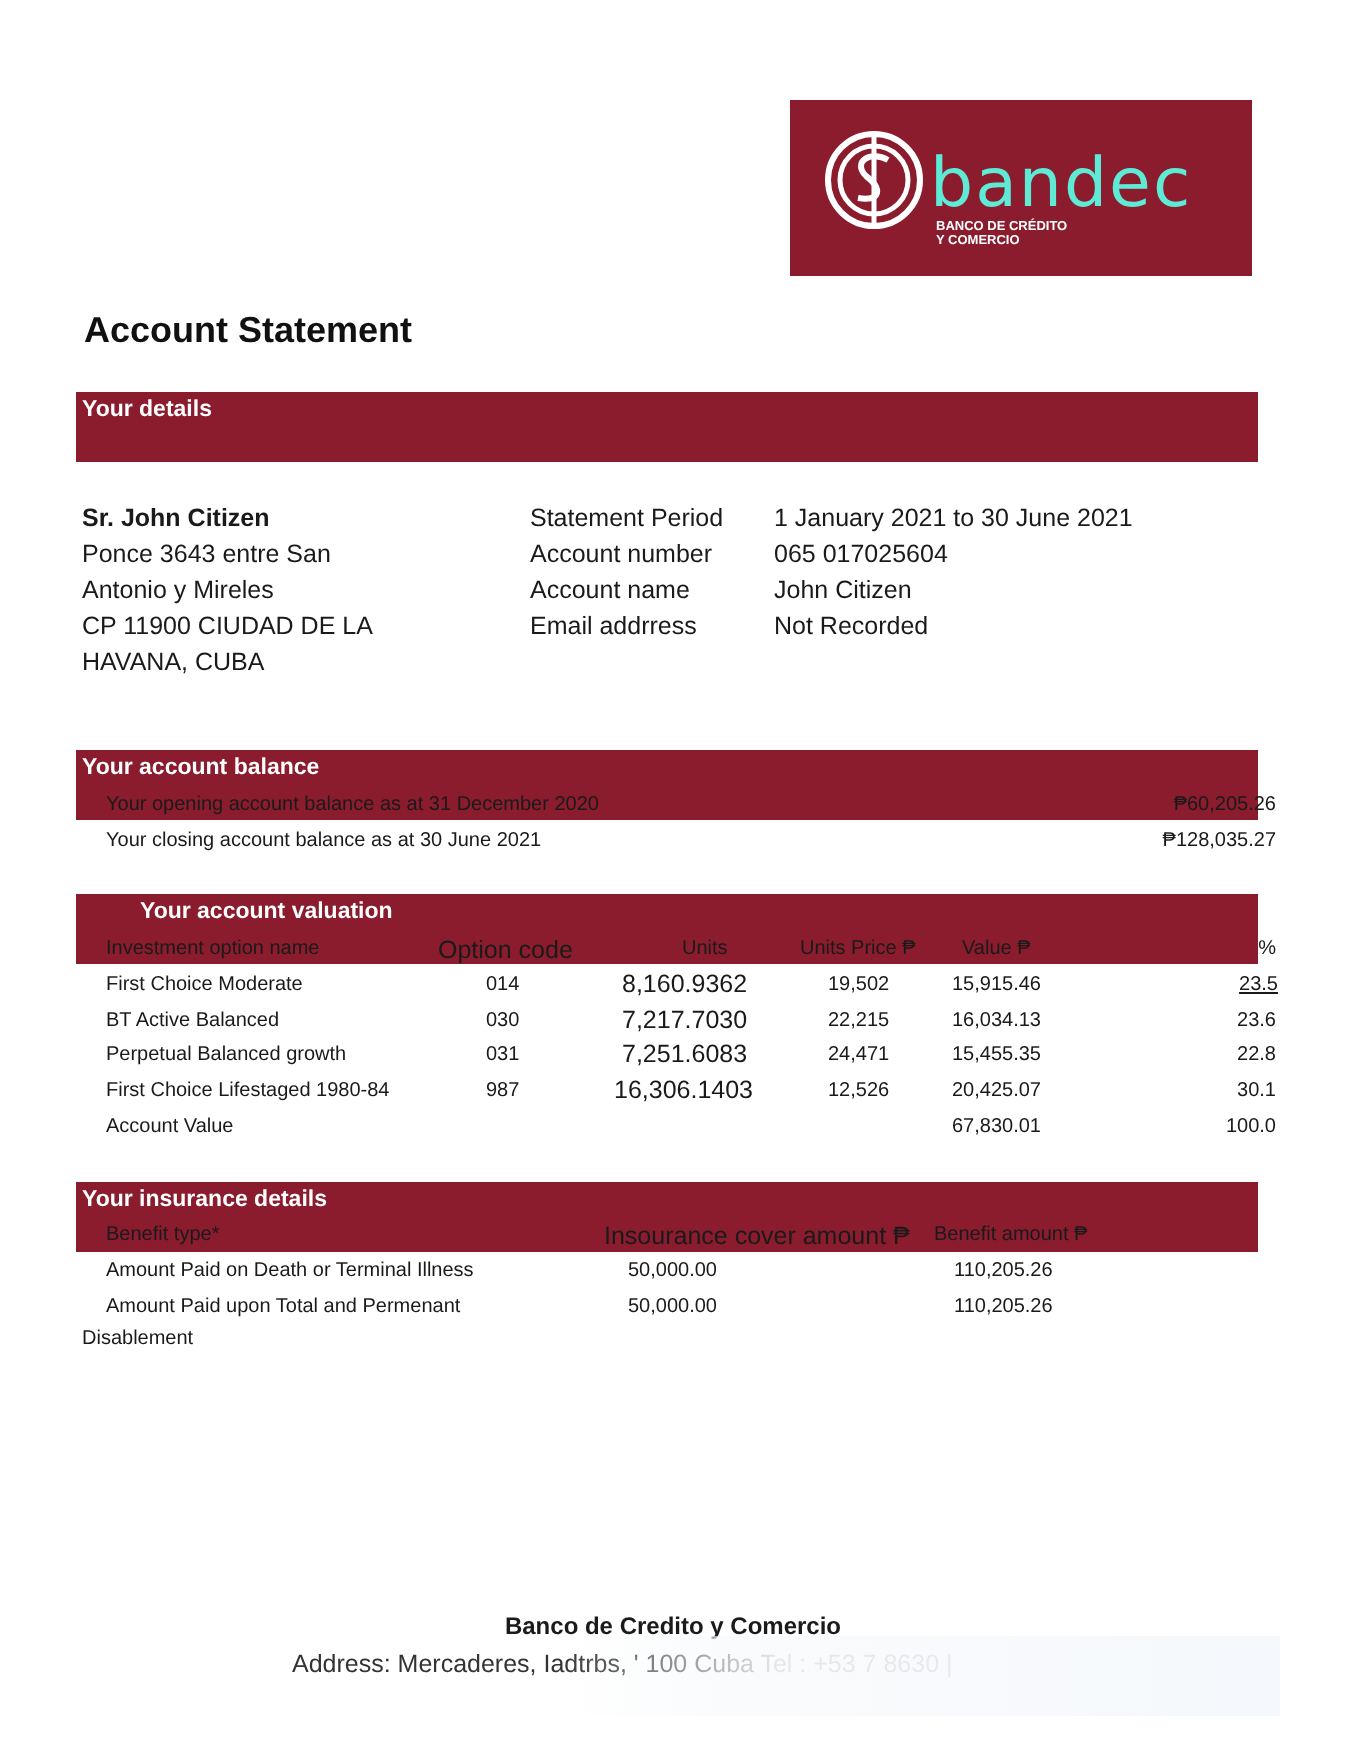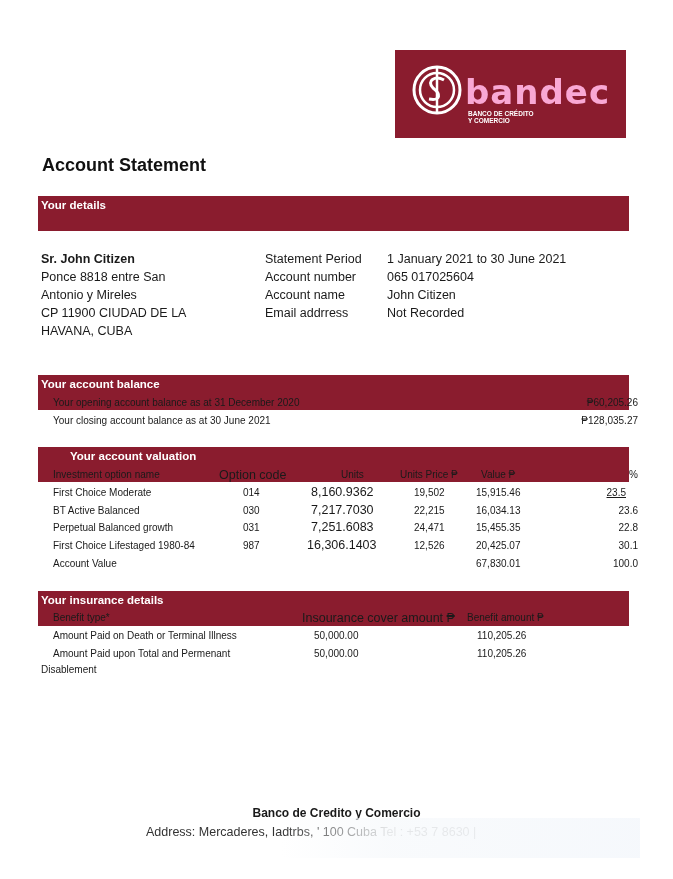--- a/index.html
+++ b/index.html
@@ -1,22 +1,22 @@
 <!DOCTYPE html>
 <html><head>
 <meta charset="utf-8">
 <style>
   html, body { margin:0; padding:0; background:#ffffff; }
   body { width:673px; height:879px; position:relative; overflow:hidden;
          font-family:"Liberation Sans", sans-serif; color:#1a1a1a; }
   .abs { position:absolute; }
   .logo { left:395px; top:50px; width:231px; height:88px; background:#8a1c2e; }
   .logo svg { position:absolute; left:16px; top:13px; }
-  .logo .brand { position:absolute; left:70px; top:22px; color:#f9a8d4;
-                 font-size:34px; letter-spacing:1px; font-family:"DejaVu Sans", sans-serif;font-weight:bold; }
+  .logo .brand { position:absolute; left:70px; top:22px; color:#5eead4;
+                 font-size:34px; letter-spacing:1px; font-family:"DejaVu Sans", sans-serif; }
   .logo .sub { position:absolute; left:73px; top:60px; color:#fff; font-size:6.5px;
                font-weight:bold; line-height:7px; }
   .title { left:42px; top:155px; font-size:18px; font-weight:bold; color:#111; }
   .band { left:38px; width:591px; height:35px; background:#8a1c2e; color:#fff;
           font-size:11.5px; font-weight:bold; line-height:19px; padding-left:3px; box-sizing:border-box; }
   .t13 { font-size:12.5px; }
   .t11 { font-size:10px;margin-left:12px; }
   .bold { font-weight:bold; }
   .right { text-align:right; }
   .footer-name { left:0; width:673px; top:806px; text-align:center; font-size:12px; font-weight:bold; }
@@ -39,21 +39,21 @@
     <div>BANCO DE CRÉDITO</div>
     <div>Y COMERCIO</div>
   </div>
 </div>
 
 <div class="abs title">Account Statement</div>
 
 <div class="abs band" style="top:196px;">Your details</div>
 
 <div class="abs t13 bold" style="left:41px; top:252px;">Sr. John Citizen</div>
-<div class="abs t13" style="left:41px; top:270px;">Ponce 8818 entre San</div>
+<div class="abs t13" style="left:41px; top:270px;">Ponce 3643 entre San</div>
 <div class="abs t13" style="left:41px; top:288px;">Antonio y Mireles</div>
 <div class="abs t13" style="left:41px; top:306px;">CP 11900 CIUDAD DE LA</div>
 <div class="abs t13" style="left:41px; top:324px;">HAVANA, CUBA</div>
 
 <div class="abs t13" style="left:265px; top:252px;">Statement Period</div>
 <div class="abs t13" style="left:387px; top:252px;">1 January 2021 to 30 June 2021</div>
 <div class="abs t13" style="left:265px; top:270px;">Account number</div>
 <div class="abs t13" style="left:387px; top:270px;">065 017025604</div>
 <div class="abs t13" style="left:265px; top:288px;">Account name</div>
 <div class="abs t13" style="left:387px; top:288px;">John Citizen</div>
@@ -72,21 +72,21 @@
 <div class="abs t11" style="left:329px; top:469px;">Units</div>
 <div class="abs t11" style="left:388px; top:469px;">Units Price ₱</div>
 <div class="abs t11" style="left:469px; top:469px;">Value ₱</div>
 <div class="abs t11 right" style="left:590px; width:36px; top:469px;">%</div>
 
 <div class="abs t11" style="left:41px; top:487px;">First Choice Moderate</div>
 <div class="abs t11" style="left:231px; top:487px;">014</div>
 <div class="abs t13" style="left:311px; top:485px;">8,160.9362</div>
 <div class="abs t11" style="left:402px; top:487px;">19,502</div>
 <div class="abs t11" style="left:464px; top:487px;">15,915.46</div>
-<div class="abs t11 right" style="left:568px; width:46px; top:487px;text-decoration:underline;">23.5</div>
+<div class="abs t11 right" style="left:581px; width:46px; top:487px;text-decoration:underline;">23.5</div>
 
 <div class="abs t11" style="left:41px; top:505px;">BT Active Balanced</div>
 <div class="abs t11" style="left:231px; top:505px;">030</div>
 <div class="abs t13" style="left:311px; top:503px;">7,217.7030</div>
 <div class="abs t11" style="left:402px; top:505px;">22,215</div>
 <div class="abs t11" style="left:464px; top:505px;">16,034.13</div>
 <div class="abs t11 right" style="left:580px; width:46px; top:505px;">23.6</div>
 
 <div class="abs t11" style="left:41px; top:522px;">Perpetual Balanced growth</div>
 <div class="abs t11" style="left:231px; top:522px;">031</div>

